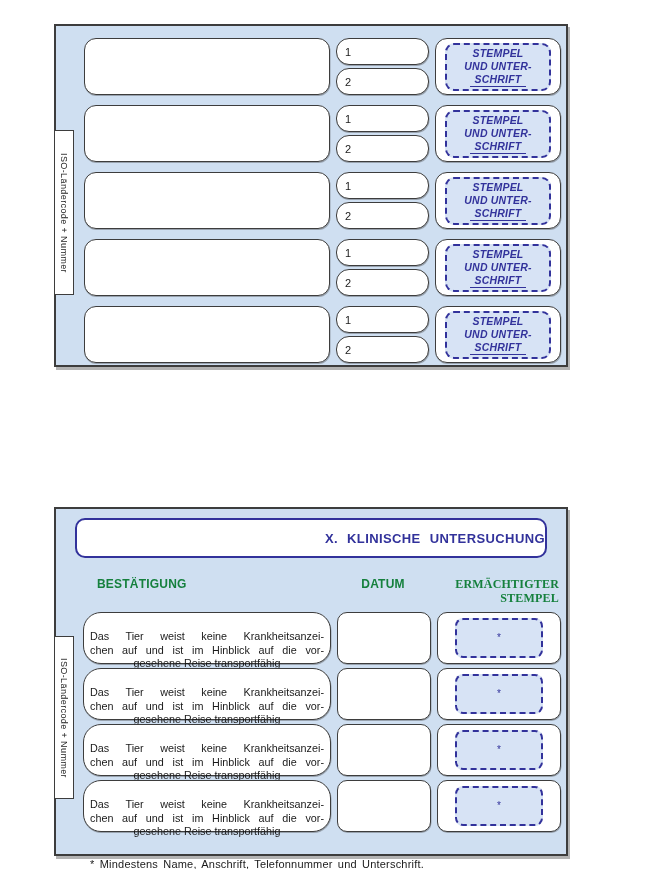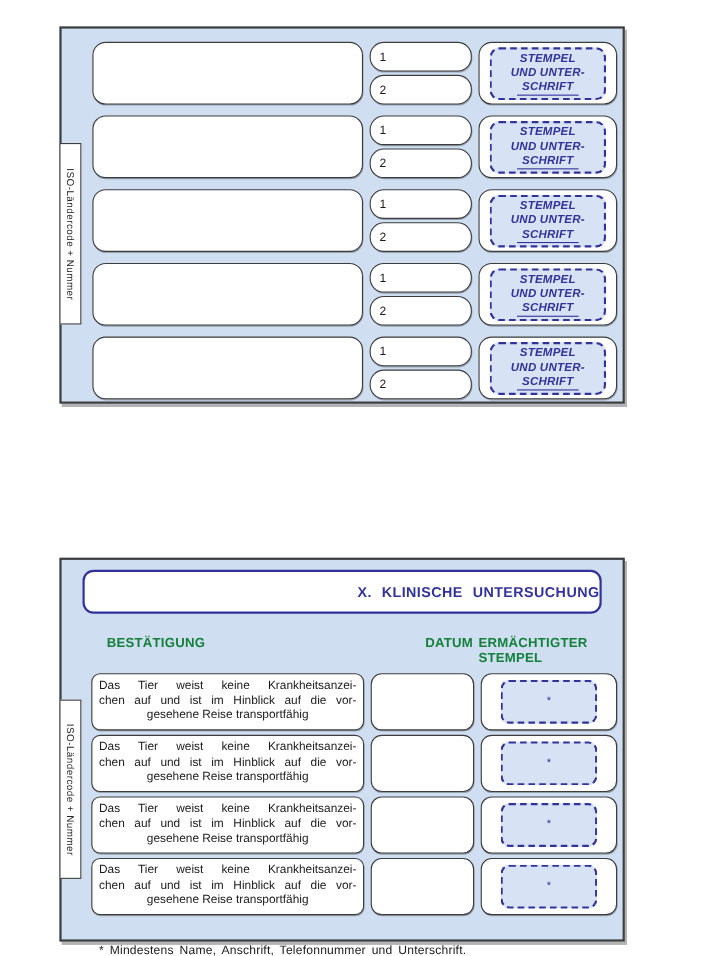--- a/index.html
+++ b/index.html
@@ -42,25 +42,25 @@
 
   
   .title-box{margin:9px auto 0 auto;width:472px;height:40px;background:#fff;
              border:2px solid var(--accent-blue,#32329b);border-radius:10px;
              box-sizing:border-box;display:flex;align-items:center;justify-content:flex-end;}
   .title-box span{font-size:13px;font-weight:700;color:var(--accent-blue,#32329b);
                   letter-spacing:.4px;word-spacing:5px;}
   .col-headers{display:flex;gap:5px;padding-left:27px;margin-top:19px;align-items:flex-start;}
   .col{font-size:12px;font-weight:700;color:#15803d;letter-spacing:.2px;}
   .col-text{width:248px;padding-left:14px;box-sizing:border-box;}
-  .col-date{width:94px;text-align:right;}
-  .col-vet{width:124px;text-align:left;line-height:14px;}
+  .col-date{width:94px;text-align:center;}
+  .col-vet{width:124px;text-align:right;line-height:14px;font-family:Liberation Serif, serif;}
   .exam-rows{padding-left:27px;margin-top:7px;display:flex;flex-direction:column;gap:4px;}
   .exam-row{display:flex;gap:5px;height:52px;}
-  .cert-box{width:248px;height:52px;border-radius:8px;padding:4px 6px 0 6px;}
+  .cert-box{width:248px;height:52px;border-radius:18px;padding:17px 6px 0 6px;}
   .cert-line{font-size:10.8px;line-height:13.5px;color:#1a1a1a;
              text-align:justify;text-align-last:justify;}
   .cert-line.last{text-align-last:center;}
   .date-box{width:94px;height:52px;border-radius:10px;margin-left:1px;}
   .vet-box{width:124px;height:52px;border-radius:10px;margin-left:1px;
            display:flex;align-items:center;justify-content:center;}
   .vet-dashed{width:88px;height:40px;border:2px dashed var(--accent-blue,#32329b);
               border-radius:8px;background:var(--dashed-fill,#d7e3f5);box-sizing:border-box;
               display:flex;align-items:center;justify-content:center;}
   .asterisk{font-size:10px;color:var(--accent-blue,#32329b);line-height:10px;}

